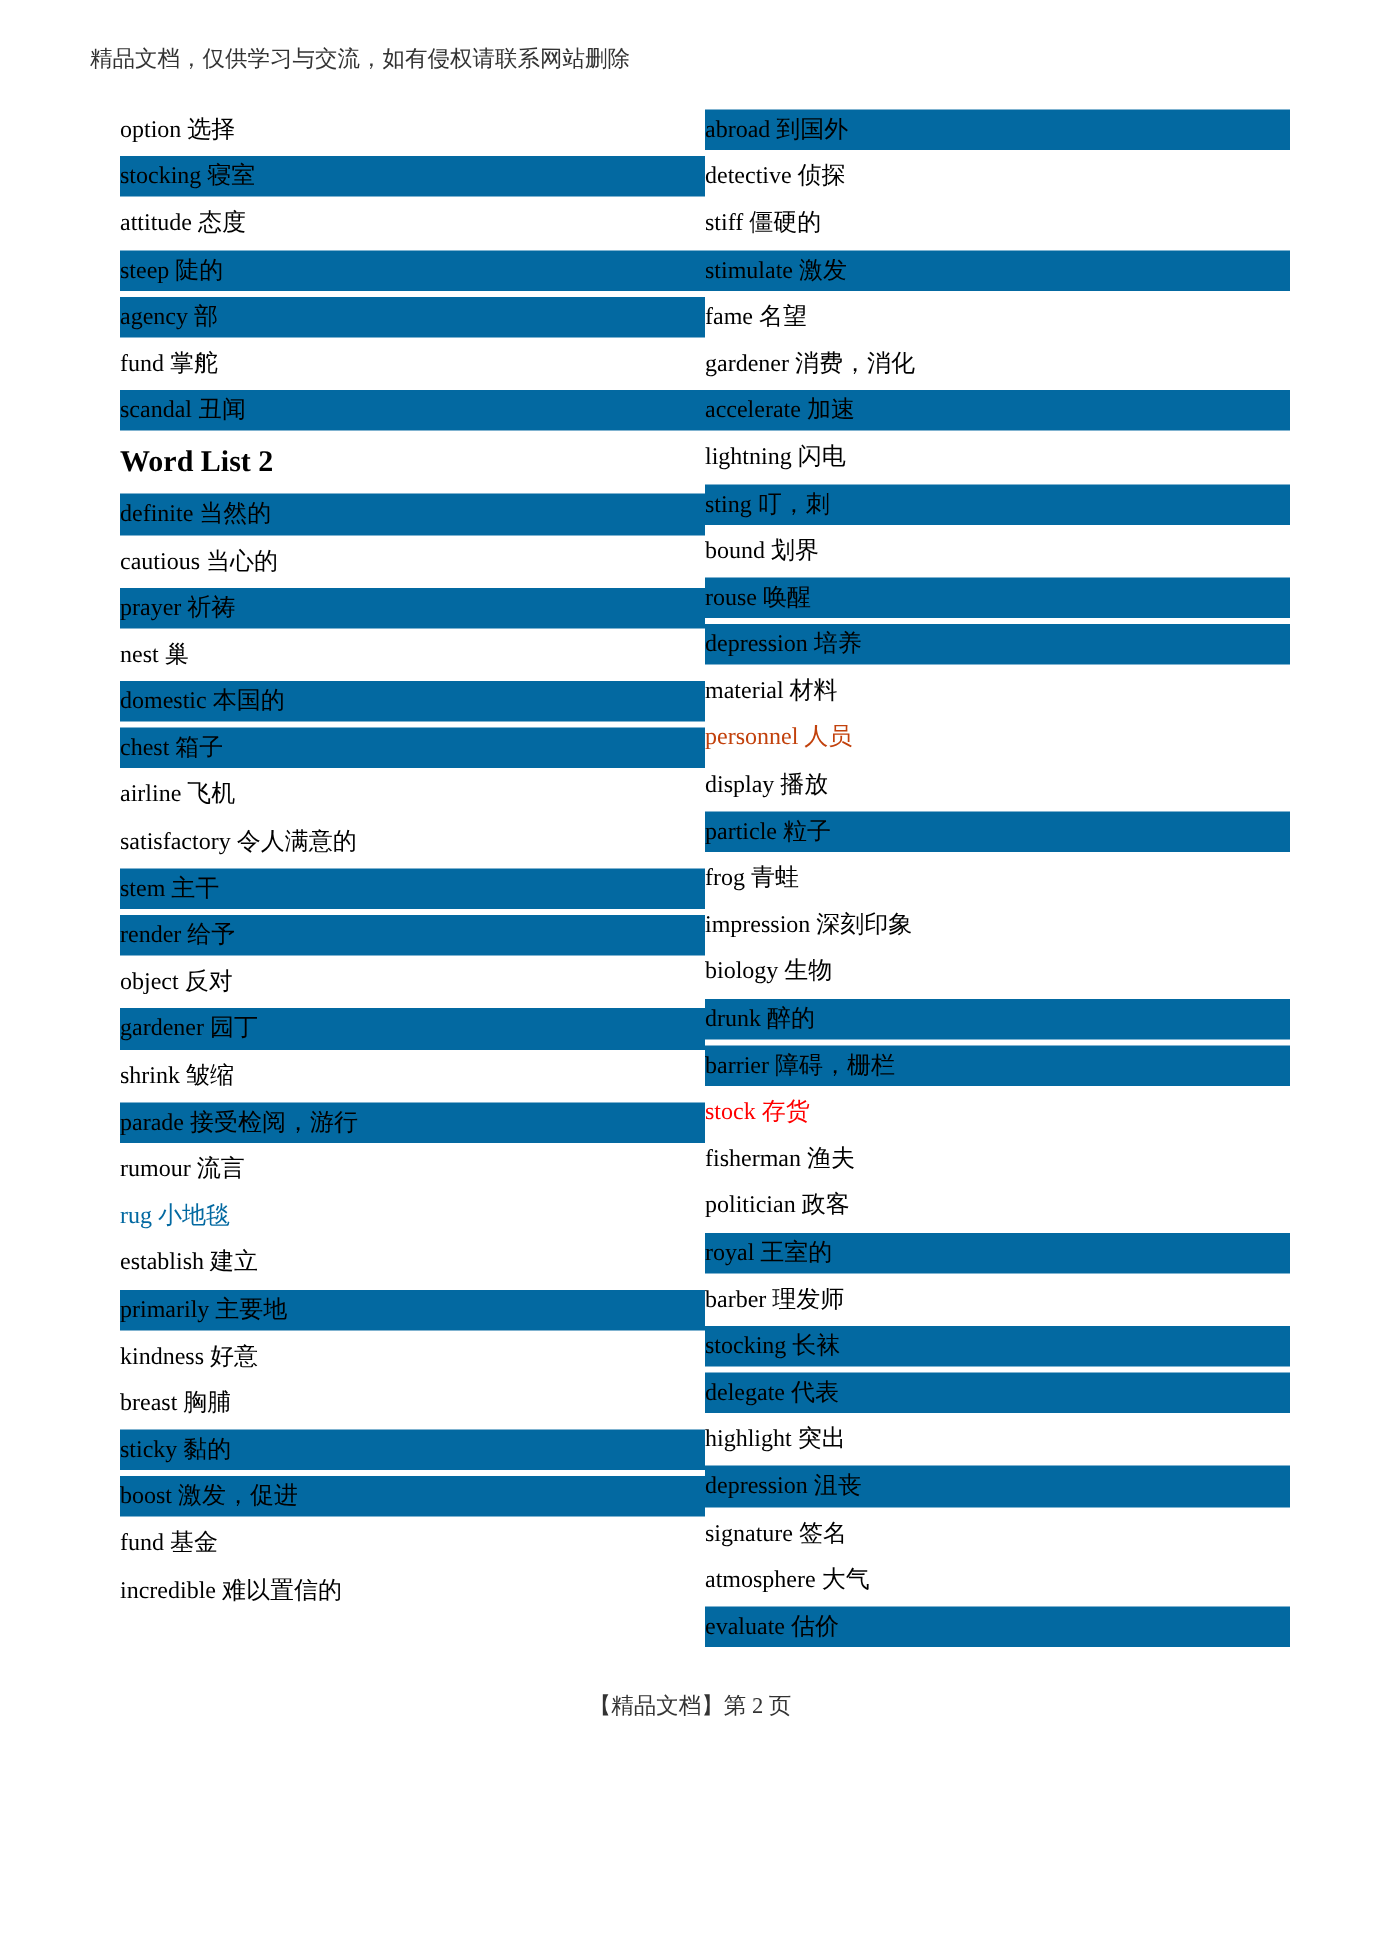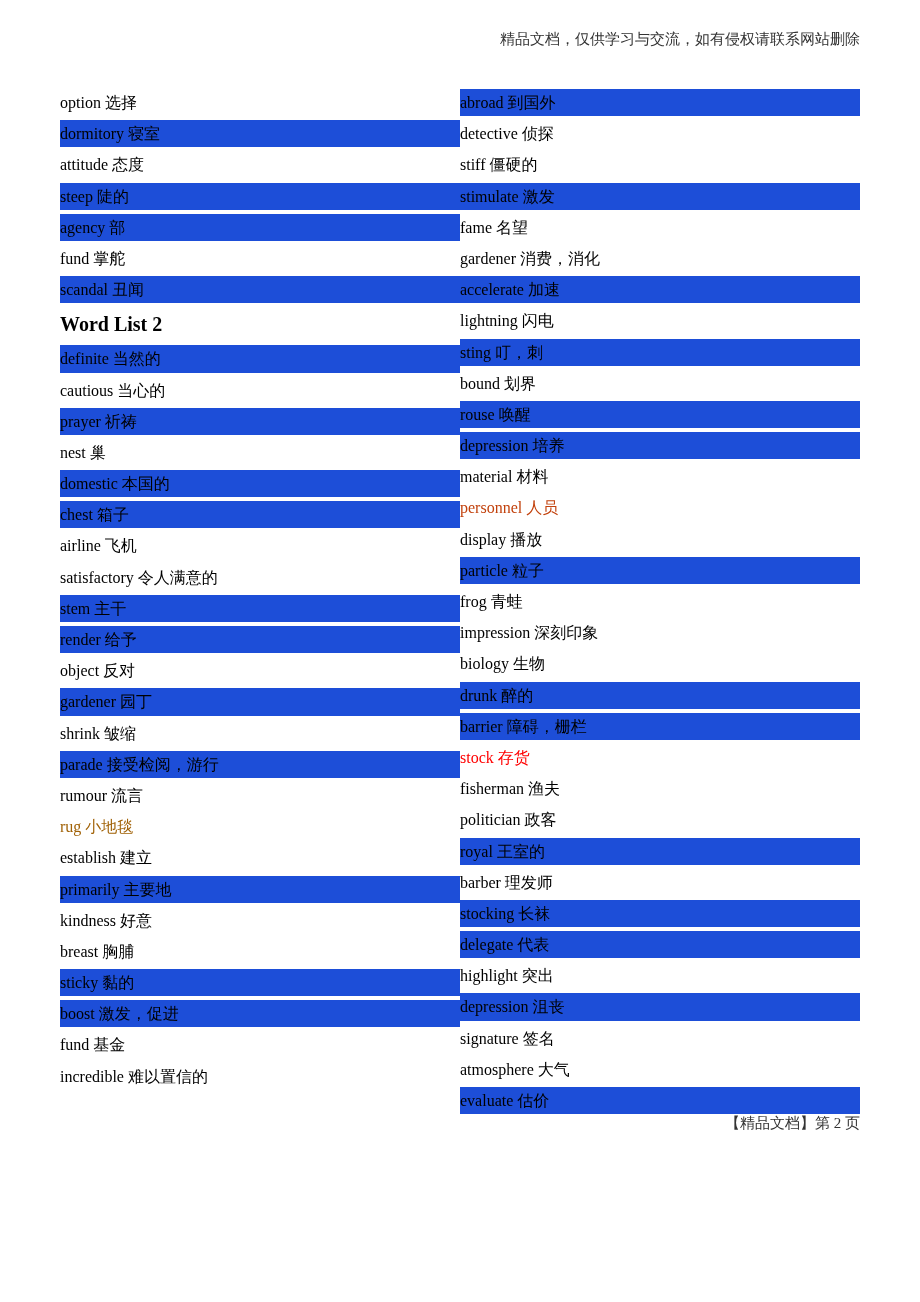--- a/index.html
+++ b/index.html
@@ -6,62 +6,64 @@
     body {
       background: #fff;
       font-family: "SimSun", "宋体", serif;
       font-size: 16px;
       color: #000;
       width: 920px;
       min-height: 1302px;
       padding: 30px 60px 40px 60px;
     }
     .header-text {
-      text-align: right;
+      text-align: left;
       font-size: 15px;
       color: #333;
-      margin-bottom: 40px;
+      margin-bottom: 24px;
     }
     .content-area {
       display: flex;
       gap: 0;
+      margin-left: 20px;
     }
     .column {
       flex: 1;
       display: flex;
       flex-direction: column;
       gap: 4px;
     }
     .word-item {
       font-size: 16px;
       line-height: 1.7;
       white-space: nowrap;
     }
     .highlighted {
-      background-color: #1d4ed8;
+      background-color: #0369a1;
     }
     .bold-heading {
       font-weight: bold;
       font-size: 20px;
     }
     .footer-text {
-      text-align: right;
+      text-align: center;
       font-size: 15px;
       color: #333;
+      margin-top: 30px;
     }
   </style>
 </head>
 <body>
 
 <div class="header-text">精品文档，仅供学习与交流，如有侵权请联系网站删除</div>
 
 <div class="content-area">
   <div class="column" id="left-col">
       <div class="word-item">option 选择</div>
-      <div class="word-item highlighted">dormitory 寝室</div>
+      <div class="word-item highlighted">stocking 寝室</div>
       <div class="word-item">attitude 态度</div>
       <div class="word-item highlighted">steep 陡的</div>
       <div class="word-item highlighted">agency 部</div>
       <div class="word-item">fund 掌舵</div>
       <div class="word-item highlighted">scandal 丑闻</div>
       <div class="word-item bold-heading">Word List 2</div>
       <div class="word-item highlighted">definite 当然的</div>
       <div class="word-item">cautious 当心的</div>
       <div class="word-item highlighted">prayer 祈祷</div>
       <div class="word-item">nest 巢</div>
@@ -69,21 +71,21 @@
       <div class="word-item highlighted">chest 箱子</div>
       <div class="word-item">airline 飞机</div>
       <div class="word-item">satisfactory 令人满意的</div>
       <div class="word-item highlighted">stem 主干</div>
       <div class="word-item highlighted">render 给予</div>
       <div class="word-item">object 反对</div>
       <div class="word-item highlighted">gardener 园丁</div>
       <div class="word-item">shrink 皱缩</div>
       <div class="word-item highlighted">parade 接受检阅，游行</div>
       <div class="word-item">rumour 流言</div>
-      <div class="word-item" style="color: #a16207;">rug 小地毯</div>
+      <div class="word-item" style="color: #0369a1;">rug 小地毯</div>
       <div class="word-item">establish 建立</div>
       <div class="word-item highlighted">primarily 主要地</div>
       <div class="word-item">kindness 好意</div>
       <div class="word-item">breast 胸脯</div>
       <div class="word-item highlighted">sticky 黏的</div>
       <div class="word-item highlighted">boost 激发，促进</div>
       <div class="word-item">fund 基金</div>
       <div class="word-item">incredible 难以置信的</div>
     </div>
   <div class="column" id="right-col">

